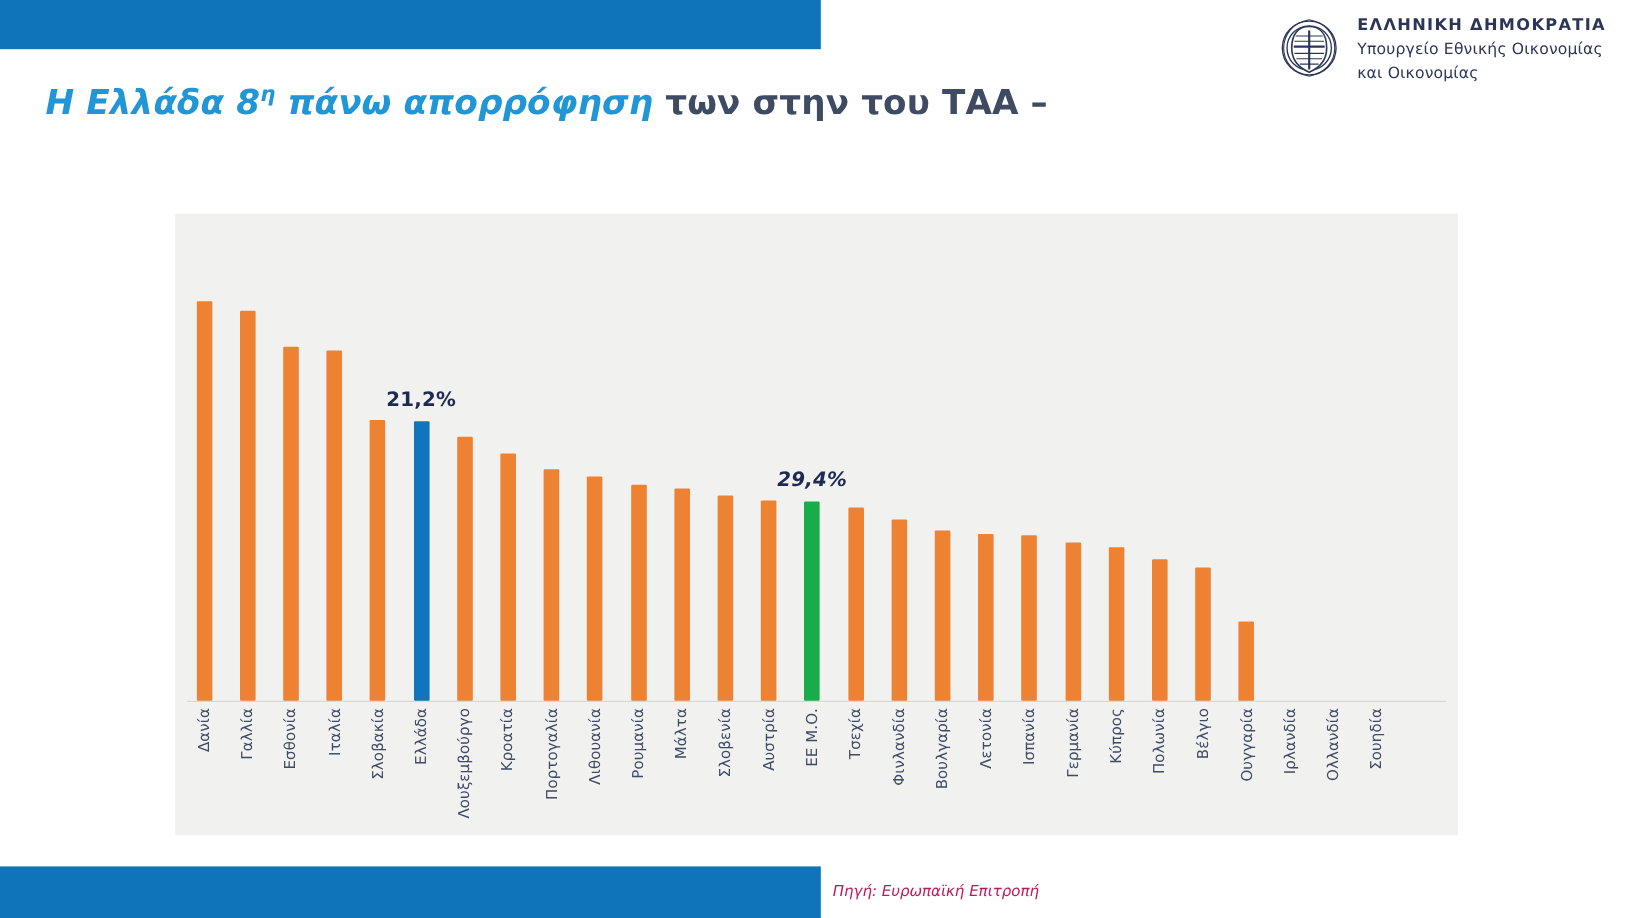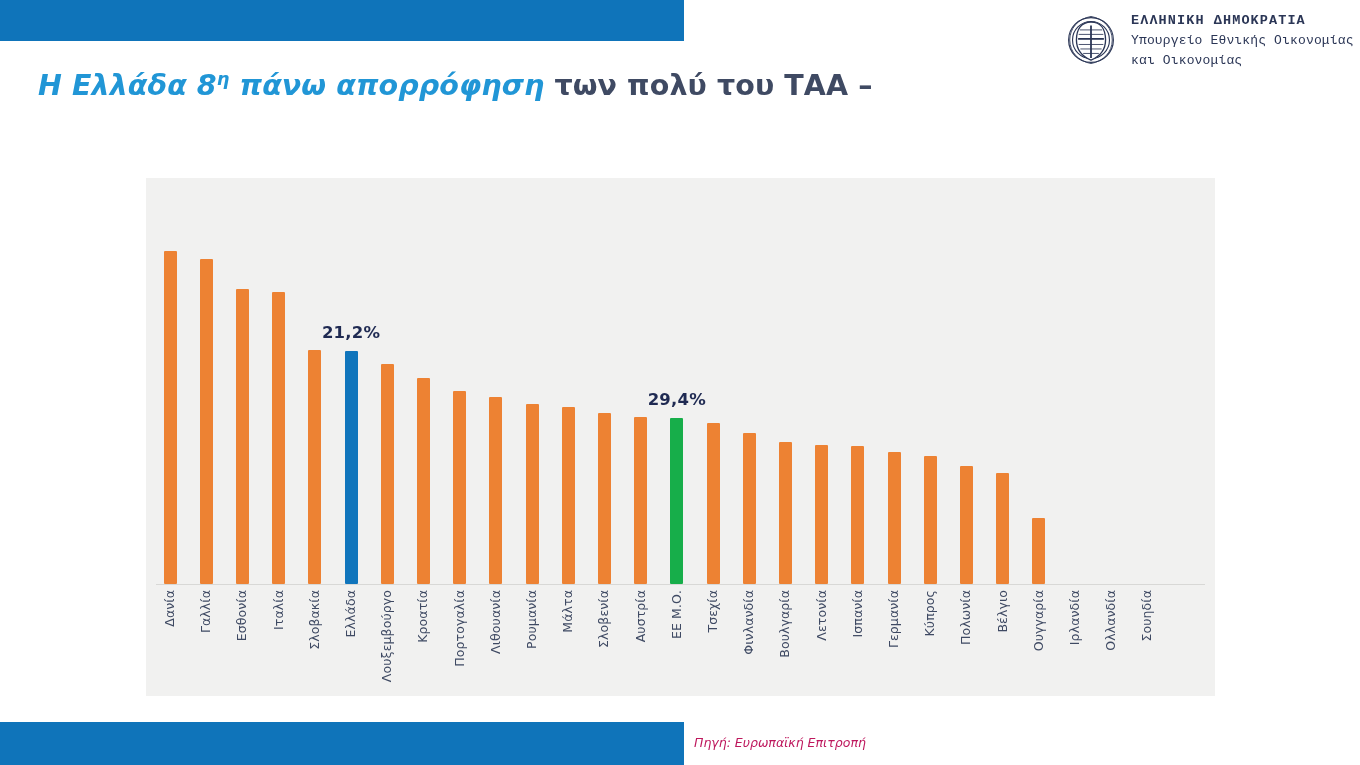--- a/index.html
+++ b/index.html
@@ -22,21 +22,21 @@
     width: 684px; height: 43px;
     background: #0f74ba;
   }
 
   
   .logo-block {
     position: absolute; left: 1063px; top: 10px;
     display: flex; align-items: center; gap: 12px;
   }
   .crest { width: 56px; height: 56px; flex: 0 0 56px; }
-  .logo-text { line-height: 1.25; color: #2f3a56; font-family: Liberation Mono, monospace; }
+  .logo-text { line-height: 1.25; color: #2f3a56; }
   .logo-line1 {
     font-size: 13.5px; font-weight: bold; letter-spacing: 1.1px;
     color: #2b3656;
   }
   .logo-line2, .logo-line3 {
     font-size: 13px; color: #2b3656; letter-spacing: .15px;
   }
 
   
   .title {
@@ -126,21 +126,21 @@
     </span>
     <span class="logo-text">
       <span class="logo-line1">ΕΛΛΗΝΙΚΗ ΔΗΜΟΚΡΑΤΙΑ</span><br>
       <span class="logo-line2">Υπουργείο Εθνικής Οικονομίας</span><br>
       <span class="logo-line3">και Οικονομίας</span>
     </span>
   </div>
 
   <h1 class="title">
     <span class="hl">
-      <span>Η Ελλάδα 8</span><sup>η</sup><span> πάνω απορρόφηση</span></span><span> των πολύ του ΤΑΑ –</span><br>
+      <span>Η Ελλάδα 8</span><sup>η</sup><span> πάνω απορρόφηση</span></span><span> των στην του ΤΑΑ –</span><br>
   </h1>
 
   <div class="panel">
     <div class="plot" id="plot">
       <div class="axis-line"></div>
     <div class="bar c-orange" title="Δανία: 59%" style="left: 17.5px; height: 332.76px;"></div>
         <div class="xlabel" style="left: 16px;">Δανία</div>
         <div class="bar c-orange" title="Γαλλία: 57,6%" style="left: 53.7px; height: 324.864px;"></div>
         <div class="xlabel" style="left: 52.2px;">Γαλλία</div>
         <div class="bar c-orange" title="Εσθονία: 52,3%" style="left: 89.9px; height: 294.972px;"></div>
@@ -186,18 +186,18 @@
         <div class="bar c-orange" title="Πολωνία: 21%" style="left: 813.9px; height: 118.44px;"></div>
         <div class="xlabel" style="left: 812.4px;">Πολωνία</div>
         <div class="bar c-orange" title="Βέλγιο: 19,6%" style="left: 850.1px; height: 110.544px;"></div>
         <div class="xlabel" style="left: 848.6px;">Βέλγιο</div>
         <div class="bar c-orange" title="Ουγγαρία: 11,7%" style="left: 886.3px; height: 65.988px;"></div>
         <div class="xlabel" style="left: 884.8px;">Ουγγαρία</div>
         <div class="xlabel" style="left: 921px;">Ιρλανδία</div>
         <div class="xlabel" style="left: 957.2px;">Ολλανδία</div>
         <div class="xlabel" style="left: 993.4px;">Σουηδία</div>
         <div class="dlabel" style="left: 205px; top: 144.504px;">21,2%</div>
-        <div class="dlabel" style="left: 530.8px; top: 212.184px;">29,4%</div>
+        <div class="dlabel" style="left: 530.8px; top: 212.184px; font-style: italic;">29,4%</div>
       </div>
   </div>
 
   <div class="source">Πηγή: Ευρωπαϊκή Επιτροπή</div>
 </div>
 
 </body></html>

